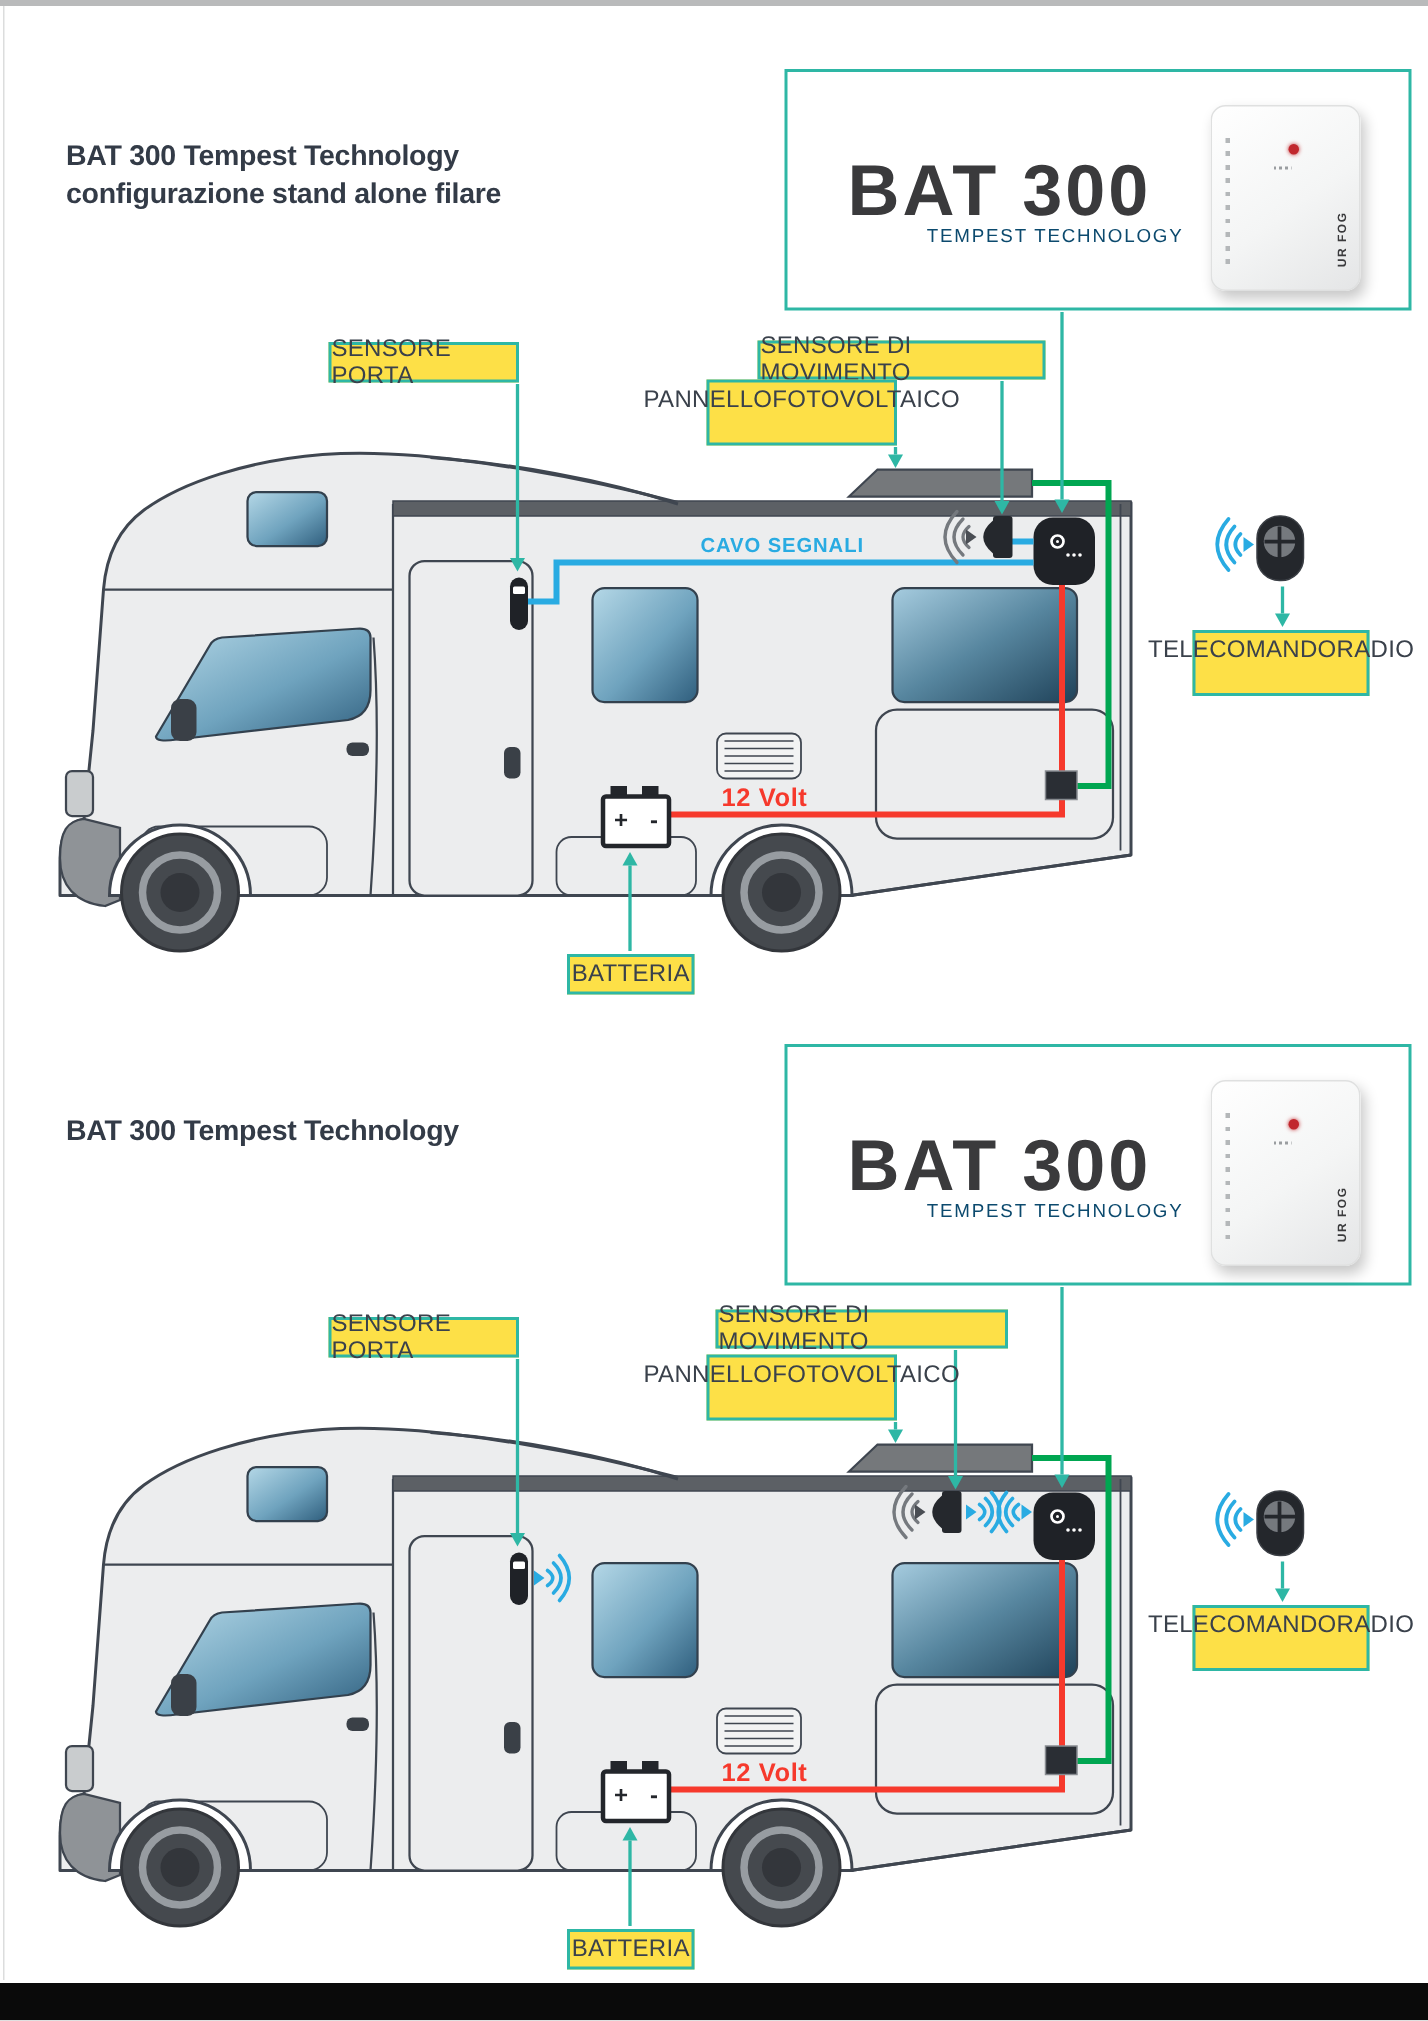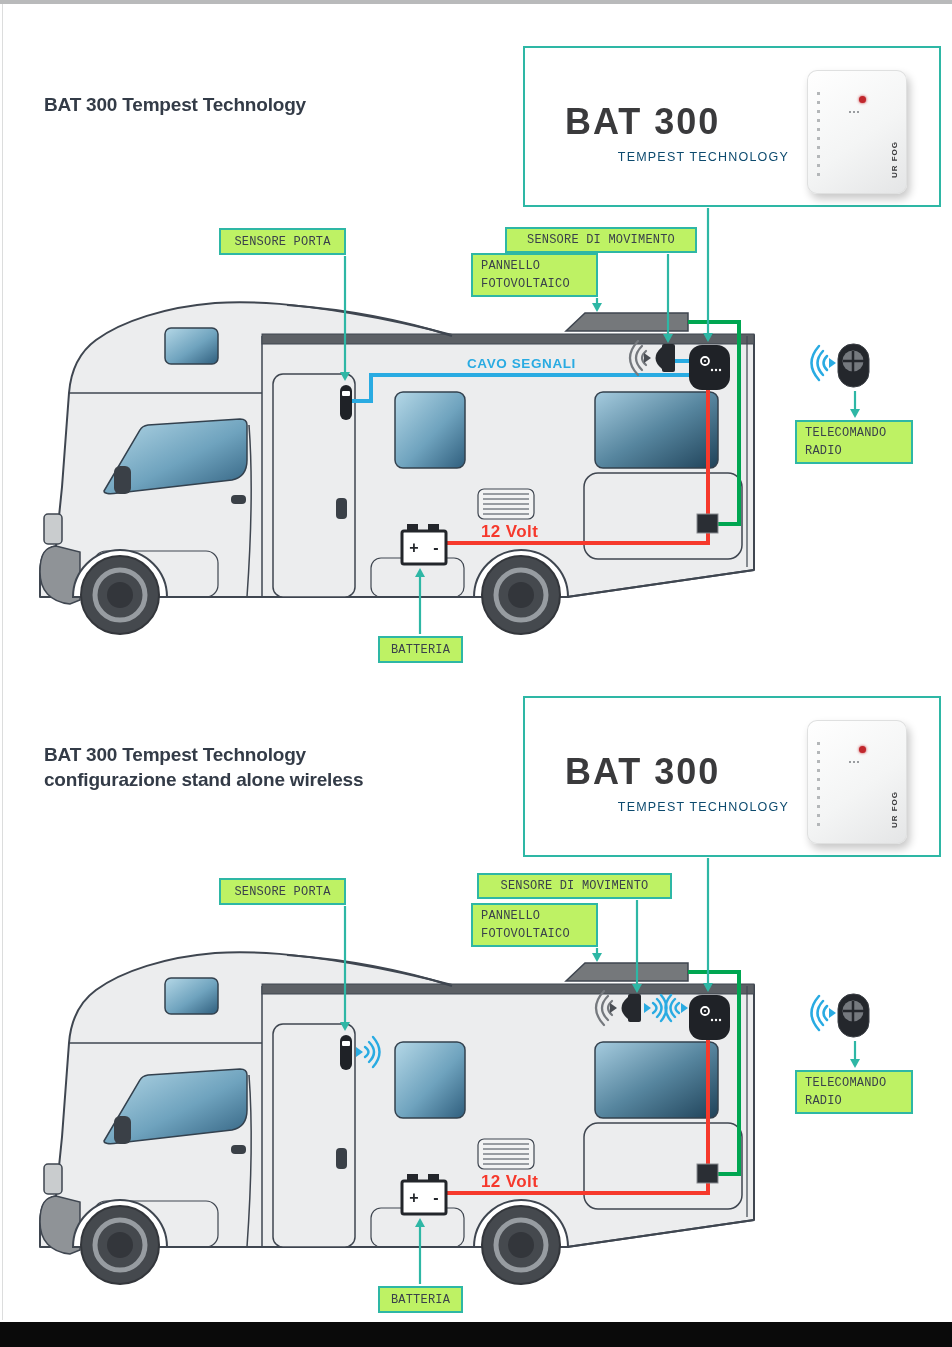--- a/index.html
+++ b/index.html
@@ -8,32 +8,32 @@
   }
   html,body{margin:0;padding:0;background:#fff;}
   .page{position:relative;width:952px;height:1347px;background:#fff;overflow:hidden;
         font-family:"Liberation Sans",sans-serif;}
   .page::before{content:"";position:absolute;left:2px;top:4px;bottom:27px;width:1px;background:#dcdddd;}
   .top-bar{position:absolute;left:0;top:0;width:952px;height:4px;background:#B9BABB;}
   .bottom-bar{position:absolute;left:0;top:1322px;width:952px;height:25px;background:#0A0A0A;}
   svg.canvas{position:absolute;left:0;top:0;z-index:1;}
   .section-title{position:absolute;z-index:2;font-size:19px;font-weight:bold;color:var(--title);
         line-height:25px;letter-spacing:-0.2px;}
-  .label-box{position:absolute;z-index:2;background:#bef264;border:2px solid var(--teal);
-        box-sizing:border-box;color:var(--ink);font-size:12px;letter-spacing:0.2px;
-        display:flex;align-items:center;justify-content:center;font-family:Liberation Mono, monospace;}
-  .label-box.two-line{flex-direction:column;align-items:flex-start;justify-content:center;
+  .label-box{position:absolute;z-index:2;background:#fde047;border:2px solid var(--teal);
+        box-sizing:border-box;color:var(--ink);font-size:16px;letter-spacing:0.2px;
+        display:flex;align-items:center;justify-content:center;}
+  .label-box.two-line{align-items:flex-start;justify-content:center;
         padding:3px 8px;line-height:18px;}
   .cable-label-blue{position:absolute;z-index:2;color:var(--blue);font-size:13.5px;font-weight:bold;letter-spacing:0.6px;margin-left:12px;}
   .cable-label-red{position:absolute;z-index:2;color:var(--red);font-size:17px;font-weight:bold;letter-spacing:0.4px;}
   .battery-signs{position:absolute;z-index:3;width:44px;height:33px;display:flex;align-items:center;
         justify-content:space-around;font-size:16px;font-weight:bold;color:#23262B;}
   .product-card{position:absolute;z-index:2;width:418px;height:161px;border:2px solid var(--teal);
         box-sizing:border-box;background:#fff;}
-  .bat-logo{position:absolute;left:40px;top:56px;font-size:36px;font-weight:bold;letter-spacing:2px;
+  .bat-logo{position:absolute;left:40px;top:56px;font-size:48px;font-weight:bold;letter-spacing:2px;
         color:#3A3A3C;line-height:1;}
   .bat-sub{position:absolute;left:40px;top:102px;width:224px;text-align:right;font-size:12.5px;
         letter-spacing:1.2px;color:#0c4a6e;}
   .device-photo{position:absolute;left:282px;top:22px;width:100px;height:124px;border-radius:10px;
         background:linear-gradient(145deg,#ffffff 0%,#f4f5f5 55%,#e4e5e6 100%);
         box-shadow:3px 5px 9px rgba(0,0,0,0.22), inset 0 0 0 1px #dfe0e0;}
   .device-led{position:absolute;left:52px;top:26px;width:7px;height:7px;border-radius:50%;
         background:#C1272D;box-shadow:0 0 3px #C1272D;}
   .device-dots{position:absolute;left:10px;top:22px;width:3px;height:86px;
         background:repeating-linear-gradient(#b4b7b9 0 3px,transparent 3px 9px);}
@@ -217,20 +217,21 @@
       </g>
       <g stroke="#2EB7A5" stroke-width="2.2">
         <line x1="637" y1="900" x2="637" y2="984"></line>
           <polygon points="632,984 642,984 637,993" fill="#2EB7A5" stroke="none"></polygon>
       </g>
     </g>
   </svg>
 
   <div class="section-title" style="left:44px;top:92px;">
     <div>BAT 300 Tempest Technology</div>
+    <div>configurazione stand alone filare</div>
   </div>
 
   <div class="product-card" style="left:523px;top:46px;">
     <div class="bat-logo">BAT 300</div>
     <div class="bat-sub">TEMPEST TECHNOLOGY</div>
     <div class="device-photo">
       <div class="device-led"></div>
       <div class="device-dots"></div>
       <div class="device-dots2"></div>
       <div class="device-brand">UR FOG</div>
@@ -256,21 +257,20 @@
   </div>
   <div class="cable-label-blue" style="left:455px;top:356px;">CAVO SEGNALI</div>
   <div class="cable-label-red" style="left:481px;top:522px;">12 Volt</div>
   <div class="battery-signs" style="left:402px;top:531px;">
     <span>+</span>
     <span>-</span>
   </div>
 
   <div class="section-title" style="left:44px;top:742px;">
     <div>BAT 300 Tempest Technology</div>
-    <div>configurazione stand alone wireless</div>
   </div>
 
   <div class="product-card" style="left:523px;top:696px;">
     <div class="bat-logo">BAT 300</div>
     <div class="bat-sub">TEMPEST TECHNOLOGY</div>
     <div class="device-photo">
       <div class="device-led"></div>
       <div class="device-dots"></div>
       <div class="device-dots2"></div>
       <div class="device-brand">UR FOG</div>

